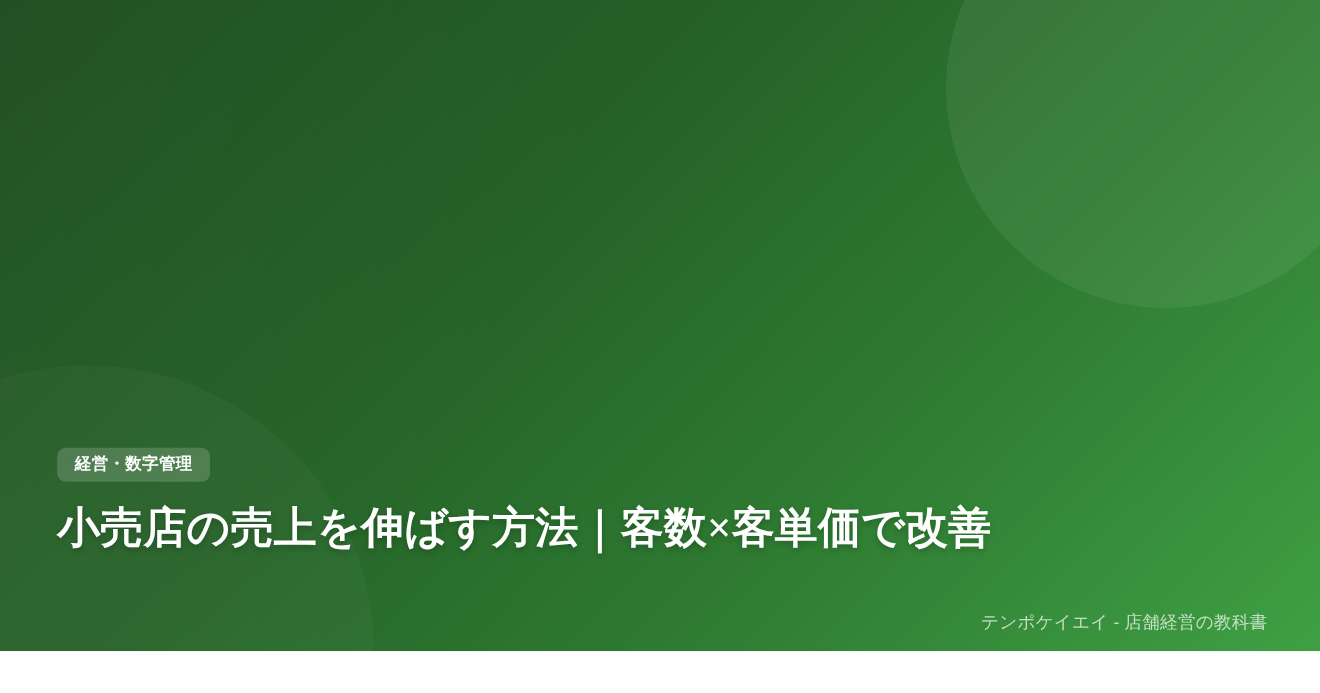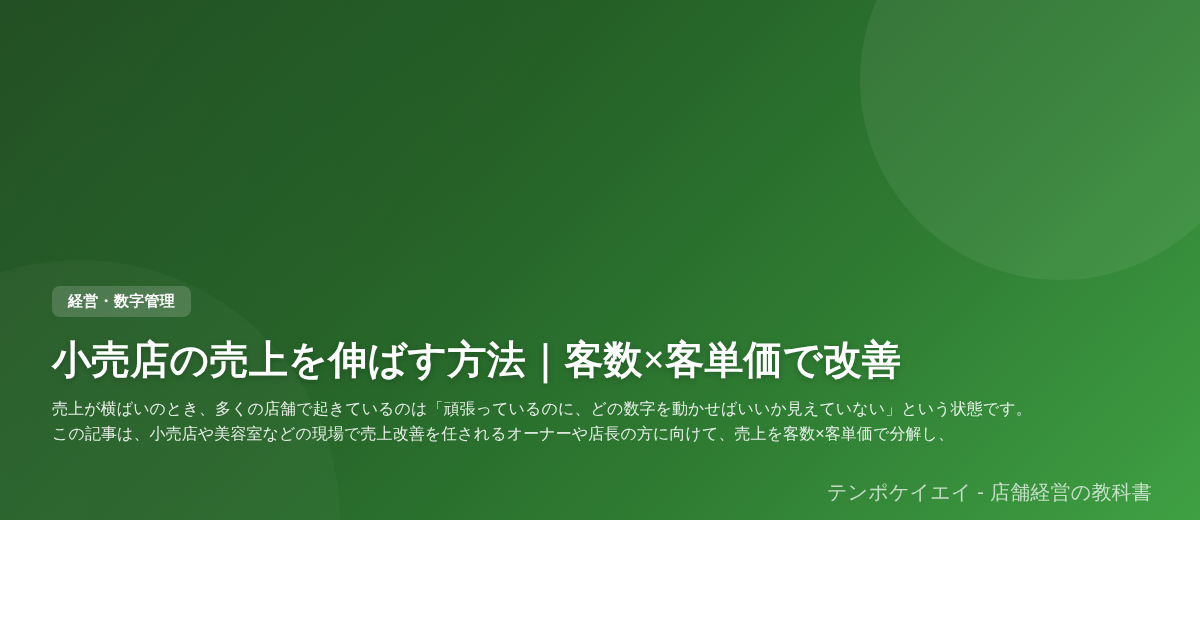--- a/index.html
+++ b/index.html
@@ -4,25 +4,26 @@
 <style>
   html, body {
     margin: 0;
     padding: 0;
     background: #ffffff;
   }
 
   .og-card {
     position: relative;
     width: 1200px;
-    height: 520px;
+    height: 592px;
     overflow: hidden;
     background: linear-gradient(135deg, #1b4a1d 0%, #256227 38%, #2f7c33 68%, #3fa043 100%);
     font-family: "Liberation Sans", "DejaVu Sans", sans-serif;
     box-sizing: border-box;
+    text-align: center;
   }
 
   
   .deco-circle-large {
     position: absolute;
     top: -120px;
     right: -60px;
     width: 400px;
     height: 400px;
     border-radius: 50%;
@@ -97,43 +98,39 @@
   .description .desc-line {
     display: block;
     white-space: nowrap;
   }
 
   .site-footer {
     position: absolute;
     right: 48px;
     bottom: 14px;
     color: rgba(255, 255, 255, 0.70);
-    font-size: 20px;
+    font-size: 16px;
     line-height: 1.4;
     letter-spacing: 0.01em;
     white-space: nowrap;
   }
 </style>
 </head>
 <body>
 
 <div class="og-card">
 
   <div class="deco-circle-large"></div>
   <div class="deco-circle-soft"></div>
   <div class="deco-sheen"></div>
 
   <div class="content">
 
     <span class="category-badge">経営・数字管理</span>
 
     <h1 class="title">小売店の売上を伸ばす方法｜客数×客単価で改善</h1>
 
-    <p class="description">
-      <span class="desc-line">売上が横ばいのとき、多くの店舗で起きているのは「頑張っているのに、どの数字を動かせばいいか見えていない」という状態です。</span>
-      <span class="desc-line">この記事は、小売店や美容室などの現場で売上改善を任されるオーナーや店長の方に向けて、売上を客数×客単価で分解し、</span>
-    </p>
 
   </div>
 
   <div class="site-footer">テンポケイエイ - 店舗経営の教科書</div>
 
 </div>
 
 </body></html>

